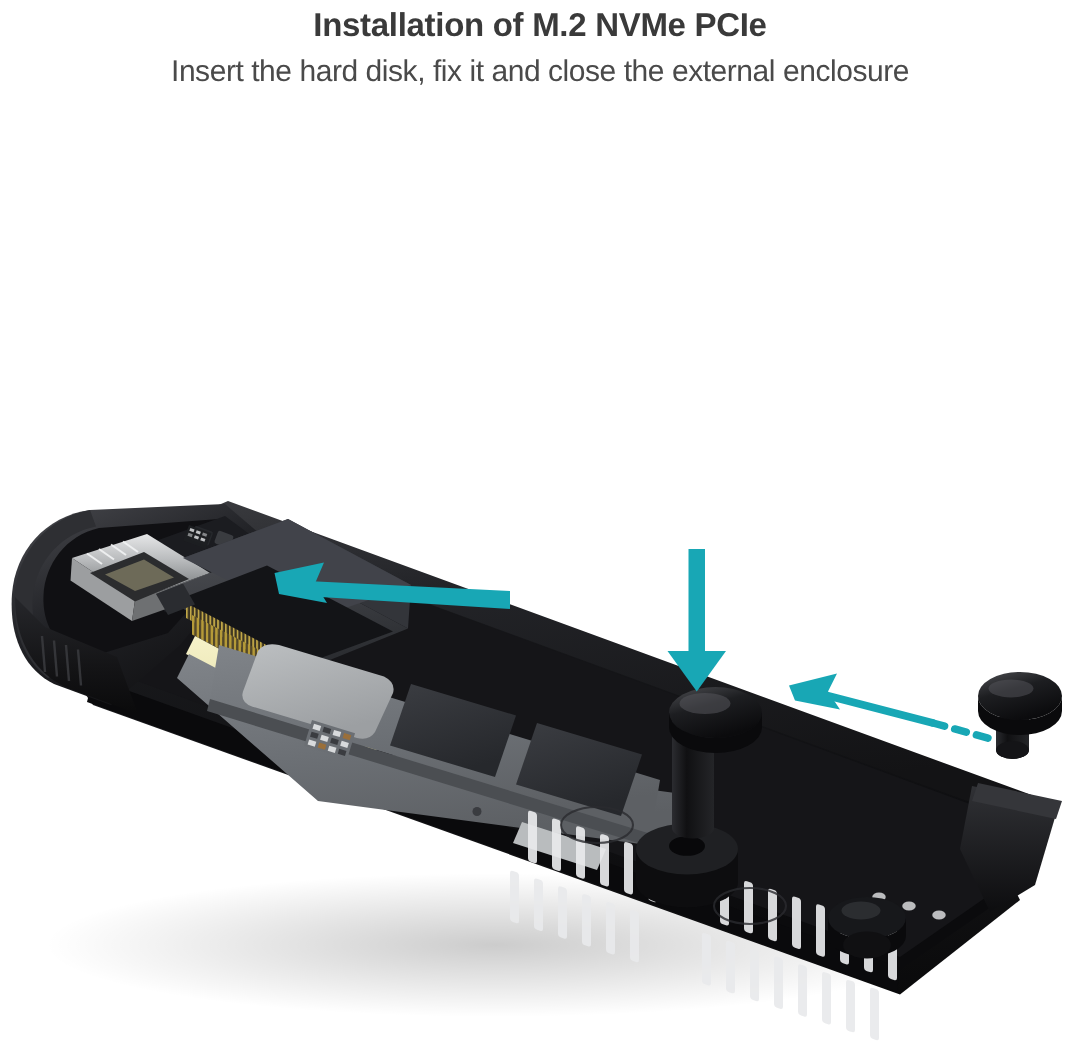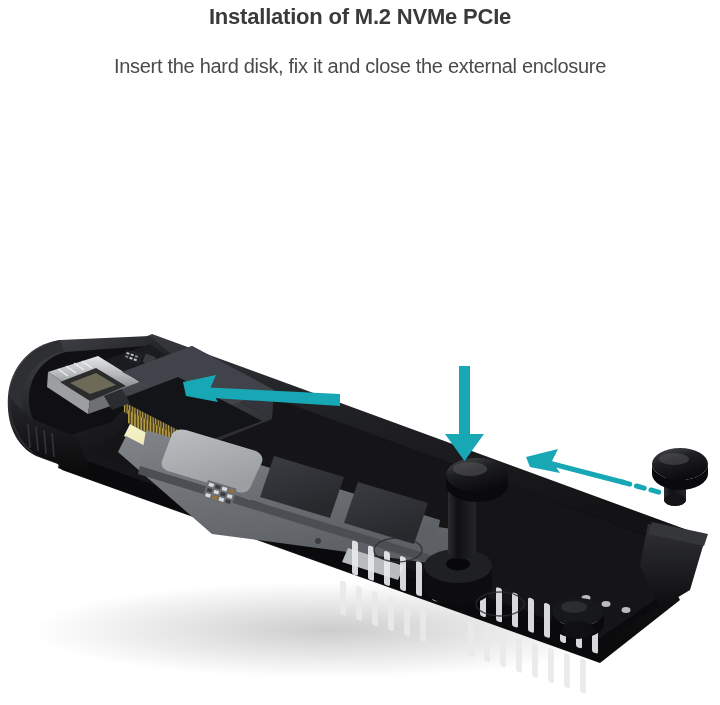--- a/index.html
+++ b/index.html
@@ -32,21 +32,21 @@
   .title {
     margin: 0;
     padding-top: 4px;
     font-size: 22px;
     font-weight: bold;
     color: #3a3a3a;
     letter-spacing: -0.2px;
     line-height: 26px;
   }
   .subtitle {
-    margin: 18px;
+    margin: 0;
     padding-top: 6px;
     font-size: 20px;
     font-weight: normal;
     color: #4a4a4a;
     letter-spacing: -0.3px;
     line-height: 24px;
   }
 
   
   .illustration {

